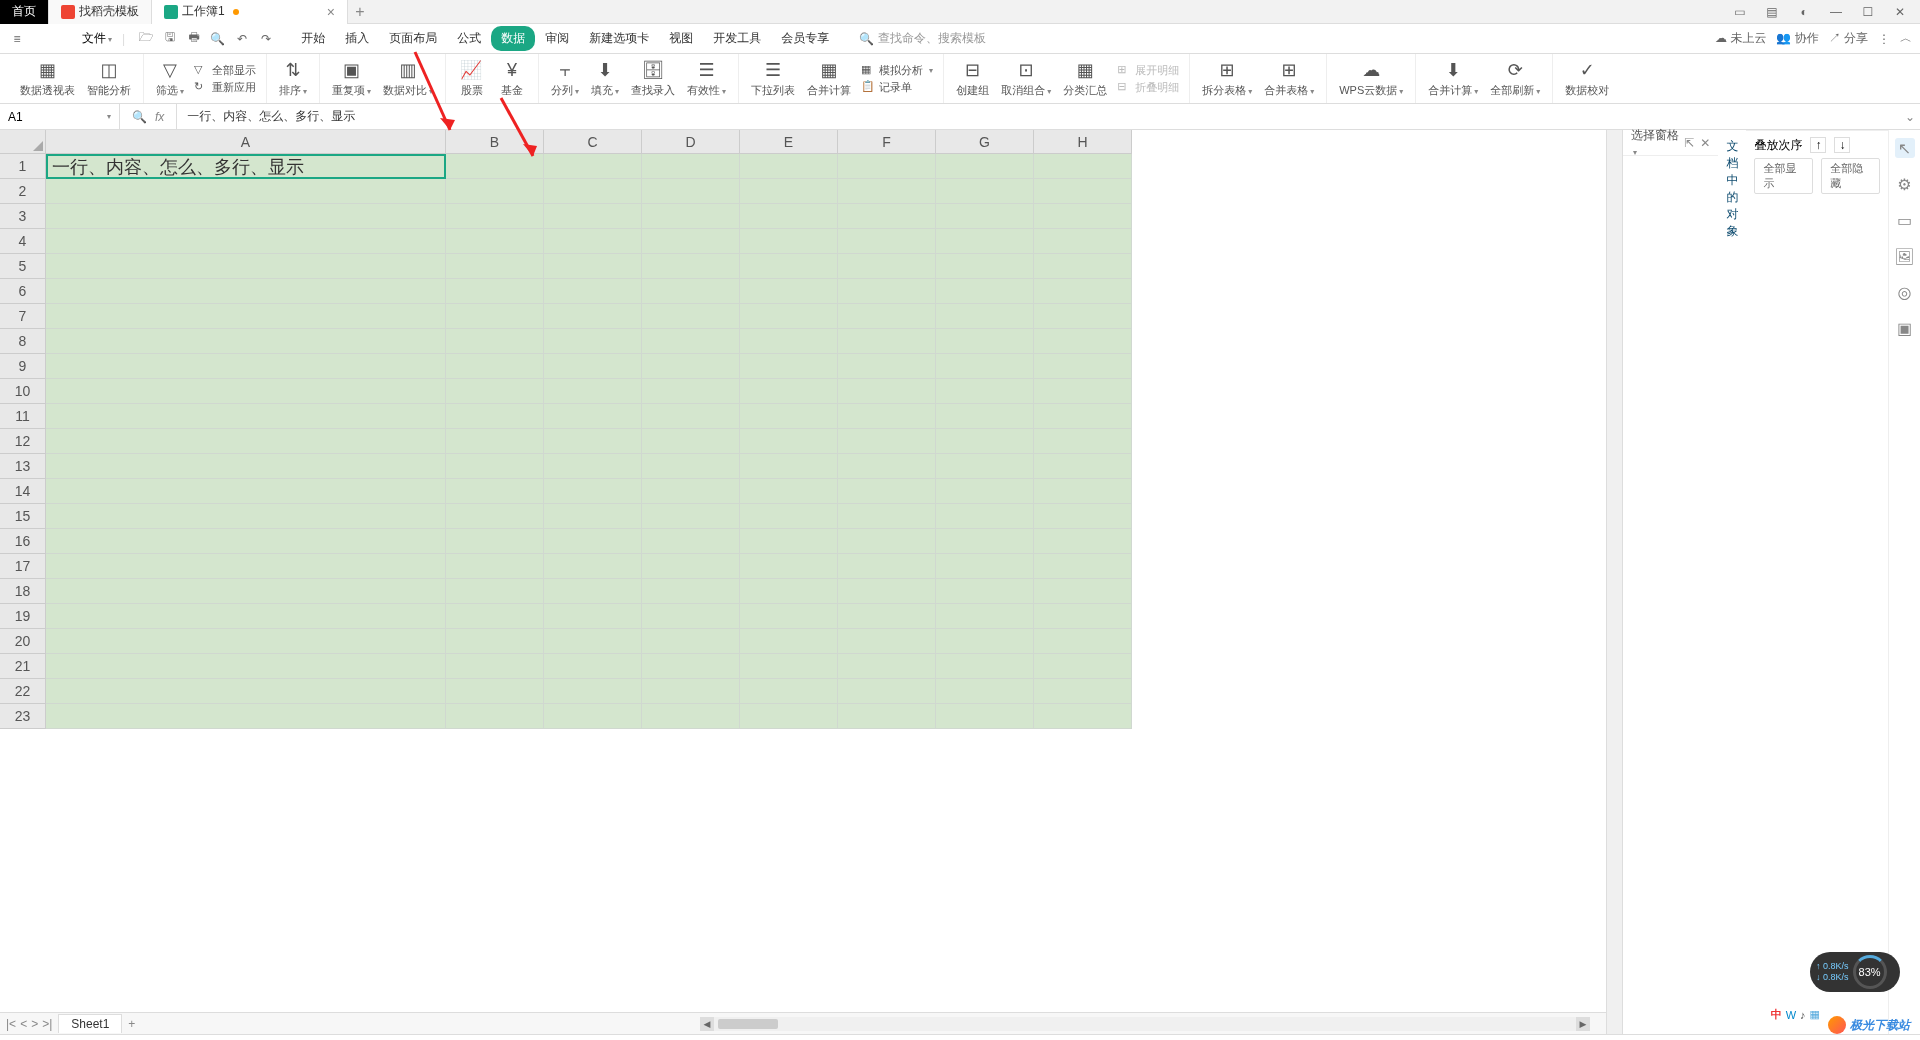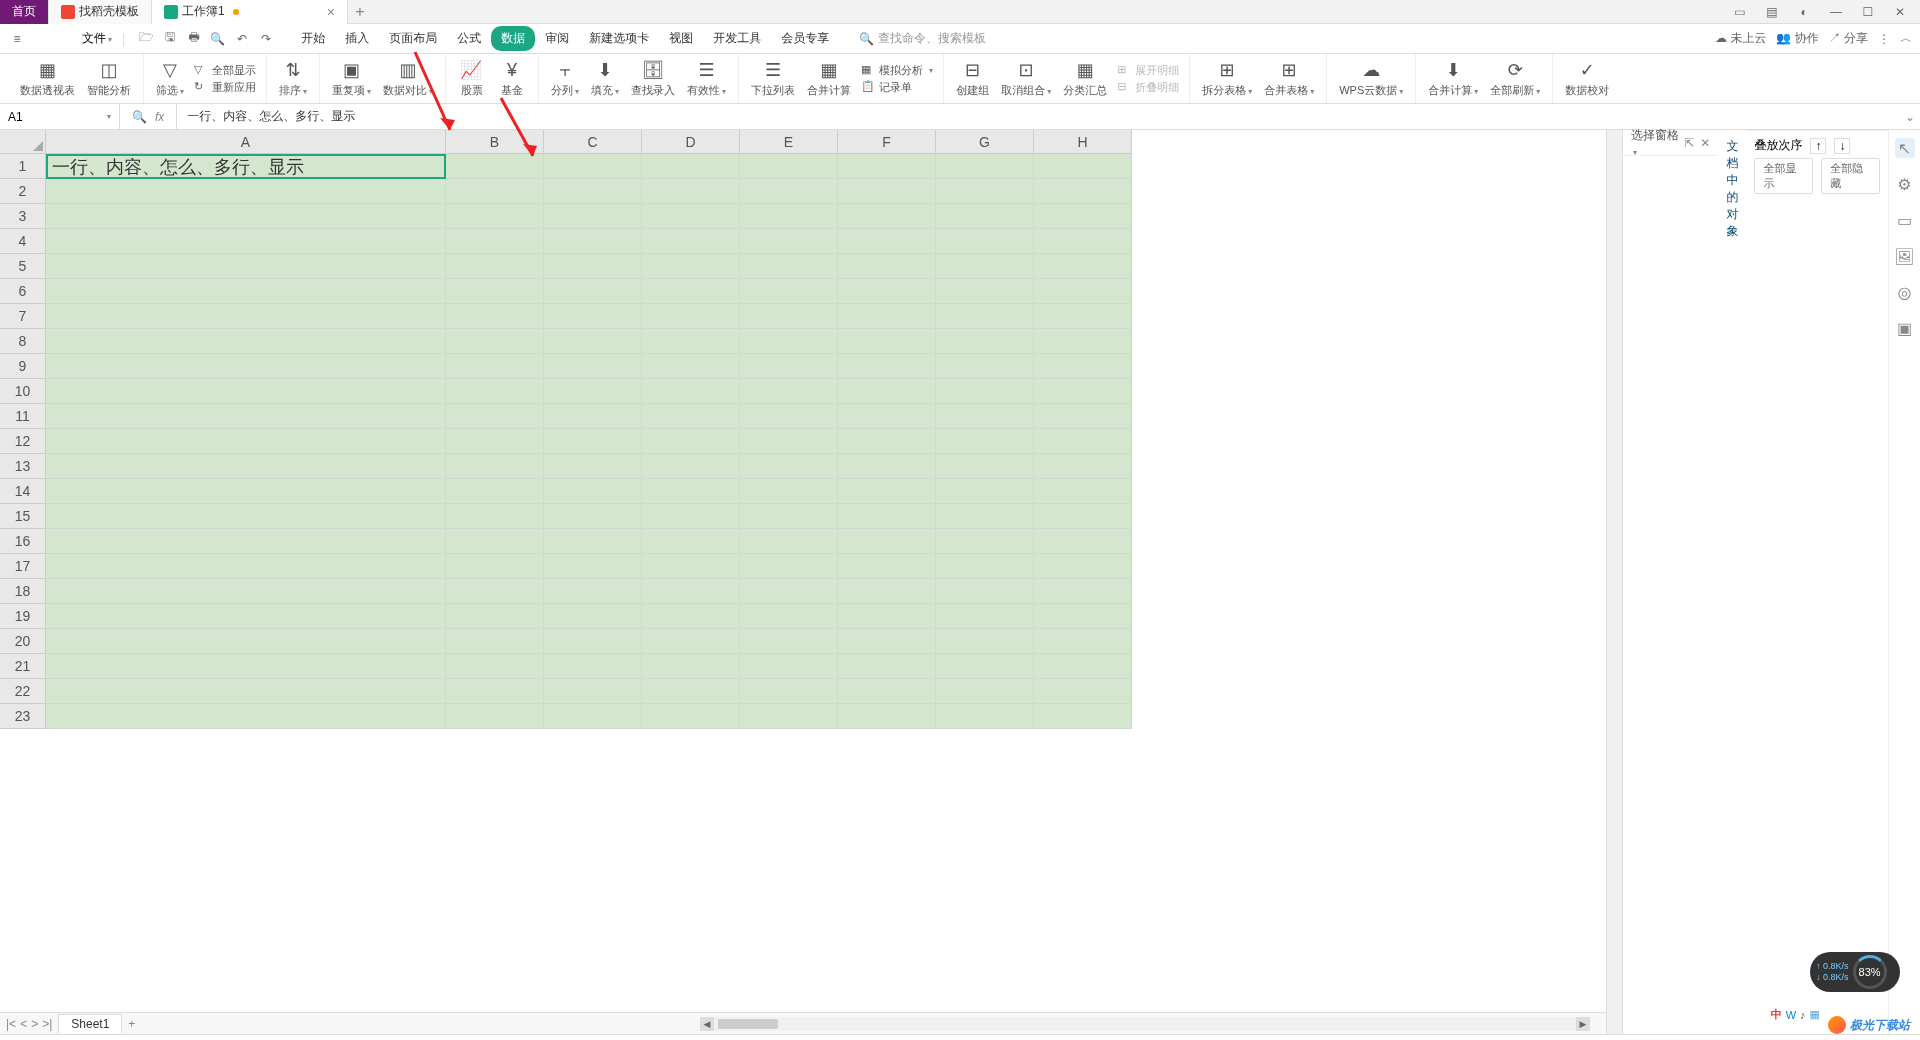--- a/index.html
+++ b/index.html
@@ -1,21 +1,21 @@
 <!DOCTYPE html>
 <html><head>
 <meta charset="utf-8">
 <style>
 * { margin: 0; padding: 0; box-sizing: border-box; font-family: "Microsoft YaHei", sans-serif; }
 body { background: #fff; width: 1920px; height: 1040px; overflow: hidden; position: relative; }
 
 
 .titlebar { height: 24px; background: #f2f2f2; display: flex; align-items: center; border-bottom: 1px solid #ddd; }
 .tab { height: 24px; padding: 0 12px; display: flex; align-items: center; font-size: 12px; border-right: 1px solid #ddd; cursor: pointer; }
-.tab.home { background: #701a75; color: #fff; }
+.tab.home { background: #000000; color: #fff; }
 .tab.template { background: #f9f9f9; color: #333; }
 .tab.workbook { background: #fff; color: #333; }
 .tab-icon { width: 14px; height: 14px; margin-right: 4px; display: inline-block; }
 .tab-icon.red { background: #e43; border-radius: 2px; }
 .tab-icon.green { background: #1ba784; border-radius: 2px; }
 .tab-dot { width: 6px; height: 6px; background: #f90; border-radius: 50%; margin-left: 8px; }
 .tab-close { margin-left: 8px; color: #888; font-size: 14px; }
 .tab-add { width: 24px; display: flex; align-items: center; justify-content: center; color: #888; cursor: pointer; }
 .titlebar-right { margin-left: auto; display: flex; align-items: center; gap: 8px; padding-right: 8px; }
 .win-btn { width: 24px; height: 20px; display: flex; align-items: center; justify-content: center; color: #666; cursor: pointer; font-size: 12px; }
@@ -67,21 +67,21 @@
 .cell.col-a { width: 400px; }
 .cell.col-other { width: 98px; }
 .row.r1 .cell.col-a { border: 2px solid #1ba784; background: #d4e6ce; }
 
 
 .right-panel { width: 266px; border-left: 1px solid #ddd; display: flex; flex-direction: row; font-size: 12px; }
 .rp-header { height: 26px; display: flex; align-items: center; justify-content: space-between; padding: 0 8px; border-bottom: 1px solid #eee; color: #555; }
 .rp-controls { display: flex; gap: 6px; color: #888; }
 .rp-body { flex: 1; padding: 8px; color: #0c4a6e; }
 .rp-footer { border-top: 1px solid #eee; padding: 6px 8px; }
-.rp-footer-row { display: flex; align-items: flex-end; gap: 8px; margin-bottom: 4px; }
+.rp-footer-row { display: flex; align-items: flex-start; gap: 8px; margin-bottom: 4px; }
 .rp-footer-btn { padding: 2px 8px; border: 1px solid #ddd; border-radius: 2px; font-size: 11px; color: #666; cursor: pointer; }
 
 .side-tools { width: 32px; border-left: 1px solid #eee; display: flex; flex-direction: column; align-items: center; padding-top: 8px; gap: 16px; }
 .side-tool { width: 20px; height: 20px; color: #888; cursor: pointer; display: flex; align-items: center; justify-content: center; }
 
 
 .sheet-tabs { height: 22px; display: flex; align-items: center; border-top: 1px solid #ddd; font-size: 12px; background: #f7f7f7; position: relative; }
 .sheet-nav { display: flex; gap: 4px; padding: 0 6px; color: #888; }
 .sheet-tab { padding: 2px 12px; background: #fff; border: 1px solid #ddd; border-bottom: none; color: #333; cursor: pointer; }
 .sheet-add { padding: 0 6px; color: #888; cursor: pointer; }

